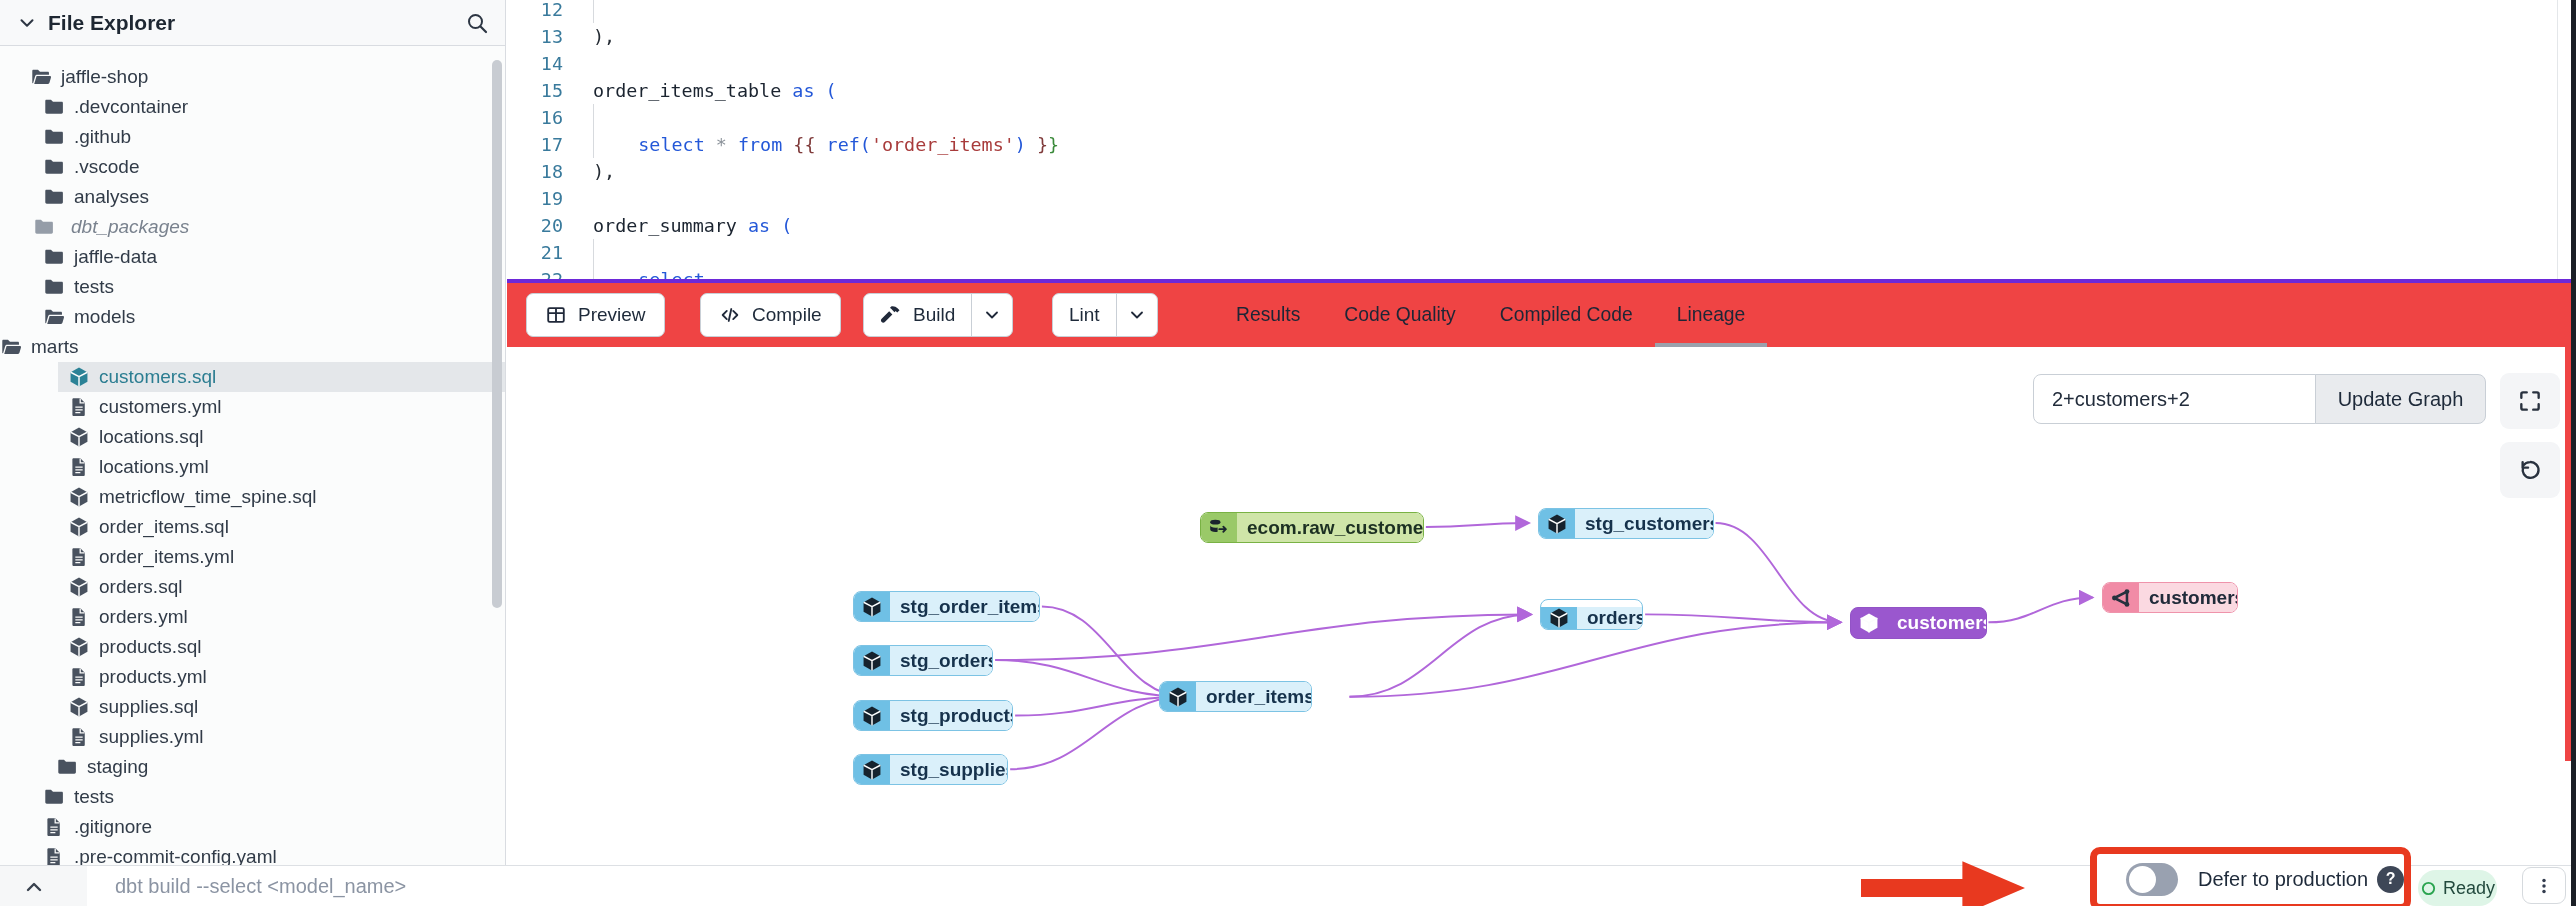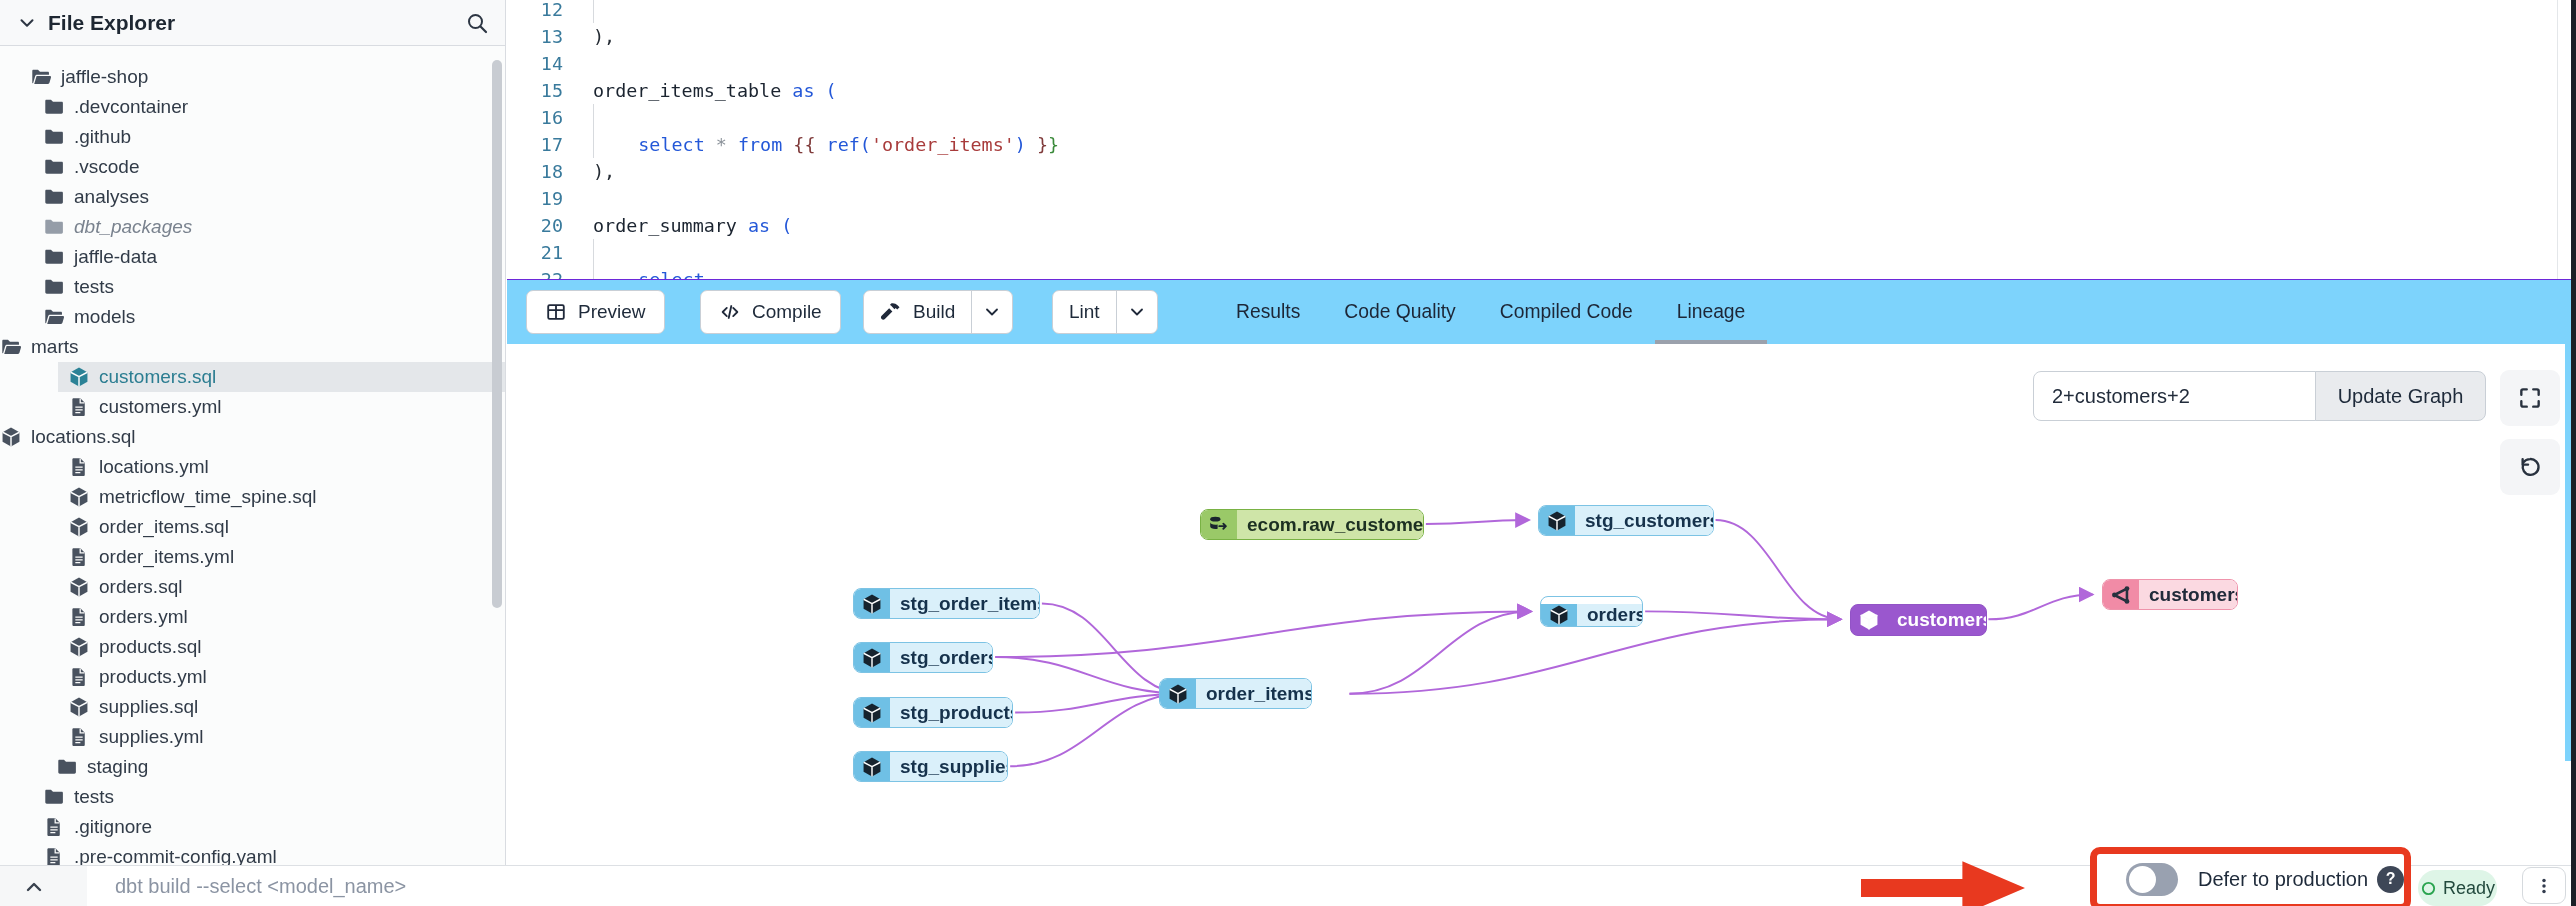--- a/index.html
+++ b/index.html
@@ -32,22 +32,22 @@
   .codewrap{margin-top:-4px;font-family:"DejaVu Sans Mono",monospace;font-size:18.4px;line-height:27px;}
   .cline{display:flex;height:27px;}
   .gut{flex:0 0 86px;text-align:right;padding-right:30px;color:#397a9c;}
   .ccode{white-space:pre;position:relative;}
   .ccode.guide{border-left:1px solid #d7dade;}
   .c-kw{color:#2458d8;} .c-id{color:#1b2430;} .c-op{color:#8a9199;}
   .c-jinja{color:#7f3a3a;} .c-str{color:#a83b3b;} .c-jclose{color:#3a8a3a;} .c-p{color:#242b33;}
   .ed-scrolltrack{position:absolute;right:13px;top:0;width:1px;height:279px;background:#e4e7ea;}
 
   
-  .lower{position:absolute;left:507px;top:279px;width:2064px;height:482px;background:#7dd3fc;
-         border-top:1px solid #6d28d9;}
+  .lower{position:absolute;left:507px;top:279px;width:2064px;height:482px;background:#ef4444;
+         border-top:4px solid #6d28d9;}
   .abtn{position:absolute;top:10px;height:44px;background:#fff;border:1px solid #c9cfd6;border-radius:7px;
         display:flex;align-items:center;padding:0 18px;font-size:19px;color:#1e2a3a;cursor:pointer;}
   .abtn .bicon{width:22px;height:22px;margin-right:11px;color:#20293a;}
   .split{padding:0;}
   .split .mainpart{display:flex;align-items:center;padding:0 16px;height:100%;}
   .split .chevpart{display:flex;align-items:center;justify-content:center;width:41px;height:100%;
                    border-left:1px solid #c9cfd6;color:#20293a;}
   .split .chevpart svg{width:20px;height:20px;}
   .tabs{position:absolute;left:707px;top:0;height:64px;display:flex;}
   .tab{position:relative;height:64px;display:flex;align-items:center;padding:0 22px;font-size:19.3px;
@@ -156,21 +156,21 @@
               <path fill="currentColor" d="M2.5 5.2c0-.7.5-1.2 1.2-1.2h5l2.2 2.4h9.6c.7 0 1.2.5 1.2 1.2v10.2c0 .9-.7 1.6-1.6 1.6H4.1c-.9 0-1.6-.7-1.6-1.6z"></path>
             </svg></span>
           <span>.vscode</span>
         </div>
         <div class="trow" style="padding-left: 43px;">
           <span class="ticon"><svg viewBox="0 0 24 24">
               <path fill="currentColor" d="M2.5 5.2c0-.7.5-1.2 1.2-1.2h5l2.2 2.4h9.6c.7 0 1.2.5 1.2 1.2v10.2c0 .9-.7 1.6-1.6 1.6H4.1c-.9 0-1.6-.7-1.6-1.6z"></path>
             </svg></span>
           <span>analyses</span>
         </div>
-        <div class="trow muted" style="padding-left: 43px;">
+        <div class="trow muted" style="padding-left: 33px; gap: 7px;">
           <span class="ticon"><svg viewBox="0 0 24 24">
               <path fill="currentColor" d="M2.5 5.2c0-.7.5-1.2 1.2-1.2h5l2.2 2.4h9.6c.7 0 1.2.5 1.2 1.2v10.2c0 .9-.7 1.6-1.6 1.6H4.1c-.9 0-1.6-.7-1.6-1.6z"></path>
             </svg></span>
           <span>dbt_packages</span>
         </div>
         <div class="trow" style="padding-left: 43px;">
           <span class="ticon"><svg viewBox="0 0 24 24">
               <path fill="currentColor" d="M2.5 5.2c0-.7.5-1.2 1.2-1.2h5l2.2 2.4h9.6c.7 0 1.2.5 1.2 1.2v10.2c0 .9-.7 1.6-1.6 1.6H4.1c-.9 0-1.6-.7-1.6-1.6z"></path>
             </svg></span>
           <span>jaffle-data</span>
@@ -203,21 +203,21 @@
           <span>customers.sql</span>
         </div>
         <div class="trow" style="padding-left: 68px;">
           <span class="ticon"><svg viewBox="0 0 24 24">
               <path fill="currentColor" d="M6.2 2.5h7.3l4.8 4.8v13.2c0 .8-.6 1.4-1.4 1.4H6.2c-.8 0-1.4-.6-1.4-1.4V3.9c0-.8.6-1.4 1.4-1.4z"></path>
               <path d="M13.3 2.8v4.7h4.7" fill="none" stroke="#fbfcfc" stroke-width="1.4"></path>
               <path d="M8 12.2h8M8 15.2h8M8 18.2h5.5" stroke="#fbfcfc" stroke-width="1.5" fill="none"></path>
             </svg></span>
           <span>customers.yml</span>
         </div>
-        <div class="trow" style="">
+        <div class="trow" style="padding-left: 68px;">
           <span class="ticon"><svg viewBox="0 0 24 24">
               <path fill="currentColor" d="M12 1.6L21.2 6.8v10.4L12 22.4 2.8 17.2V6.8z"></path>
               <path d="M12 11.7L2.9 6.8M12 11.7l9.1-4.9M12 11.7v10.6" fill="none" stroke="#fbfcfc" stroke-width="1.6"></path>
             </svg></span>
           <span>locations.sql</span>
         </div>
         <div class="trow" style="padding-left: 68px;">
           <span class="ticon"><svg viewBox="0 0 24 24">
               <path fill="currentColor" d="M6.2 2.5h7.3l4.8 4.8v13.2c0 .8-.6 1.4-1.4 1.4H6.2c-.8 0-1.4-.6-1.4-1.4V3.9c0-.8.6-1.4 1.4-1.4z"></path>
               <path d="M13.3 2.8v4.7h4.7" fill="none" stroke="#fbfcfc" stroke-width="1.4"></path>

